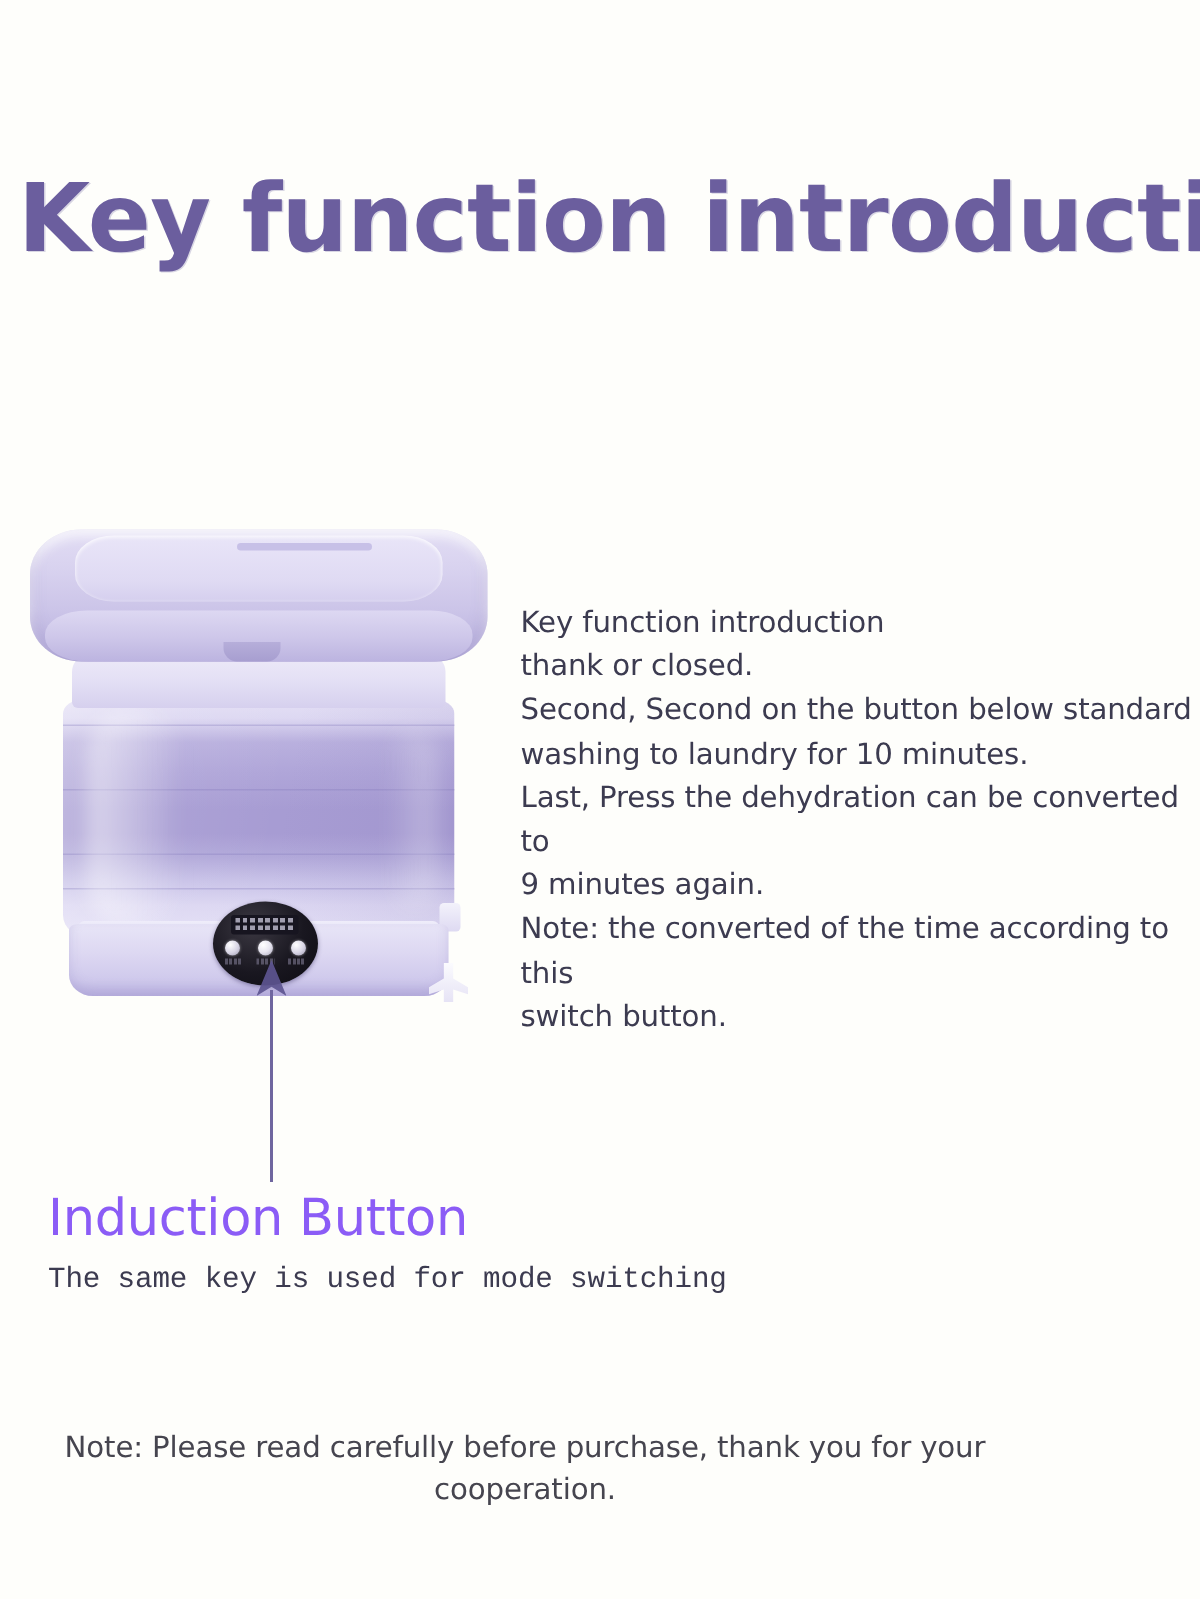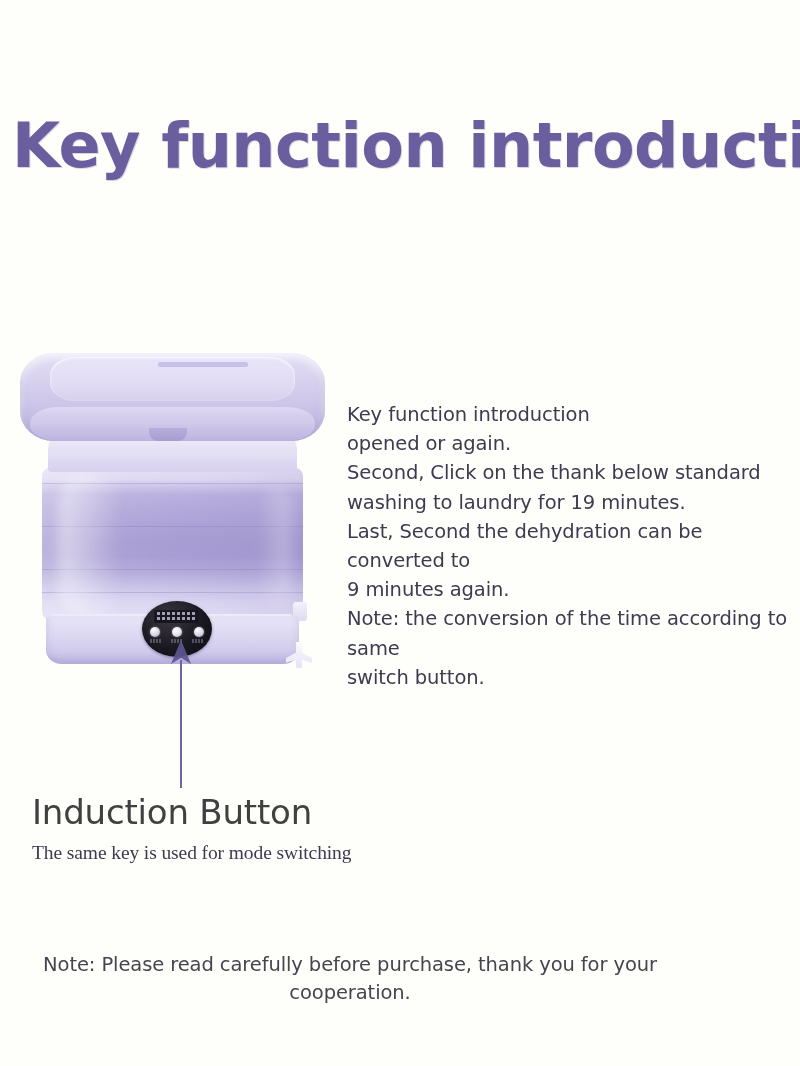--- a/index.html
+++ b/index.html
@@ -300,28 +300,28 @@
   .intro-text p { margin: 0; }
 
   
   .callout-title {
     position: absolute;
     left: 32px;
     top: 791px;
     font-family: "DejaVu Sans", sans-serif;
     font-size: 34px;
     line-height: 42px;
-    color: #404040;
+    color: #8b5cf6;
     letter-spacing: -0.2px;
   }
   .callout-sub {
     position: absolute;
     left: 32px;
     top: 840px;
-    font-family: Liberation Serif, serif;
+    font-family: Liberation Mono, monospace;
     font-size: 19.5px;
     line-height: 26px;
     color: #3c3b50;
     letter-spacing: -0.1px;
   }
 
   
   .footer-note {
     position: absolute;
     left: 0;
@@ -384,25 +384,25 @@
       <div class="wm-cap"></div>
     </div>
   </div>
 </div>
 
 <div class="pointer-head"></div>
 <div class="pointer-line"></div>
 
 <div class="intro-text">
   <p>Key function introduction</p>
-  <p>opened or again.</p>
-  <p>Second, Click on the thank below standard</p>
-  <p>washing to laundry for 19 minutes.</p>
-  <p>Last, Second the dehydration can be converted to</p>
+  <p>thank or closed.</p>
+  <p>Second, Second on the button below standard</p>
+  <p>washing to laundry for 10 minutes.</p>
+  <p>Last, Press the dehydration can be converted to</p>
   <p>9 minutes again.</p>
-  <p>Note: the conversion of the time according to same</p>
+  <p>Note: the converted of the time according to this</p>
   <p>switch button.</p>
 </div>
 
 <div class="callout-title">Induction Button</div>
 <div class="callout-sub">The same key is used for mode switching</div>
 
 <div class="footer-note">Note: Please read carefully before purchase, thank you for your cooperation.</div>
 
 </body></html>

